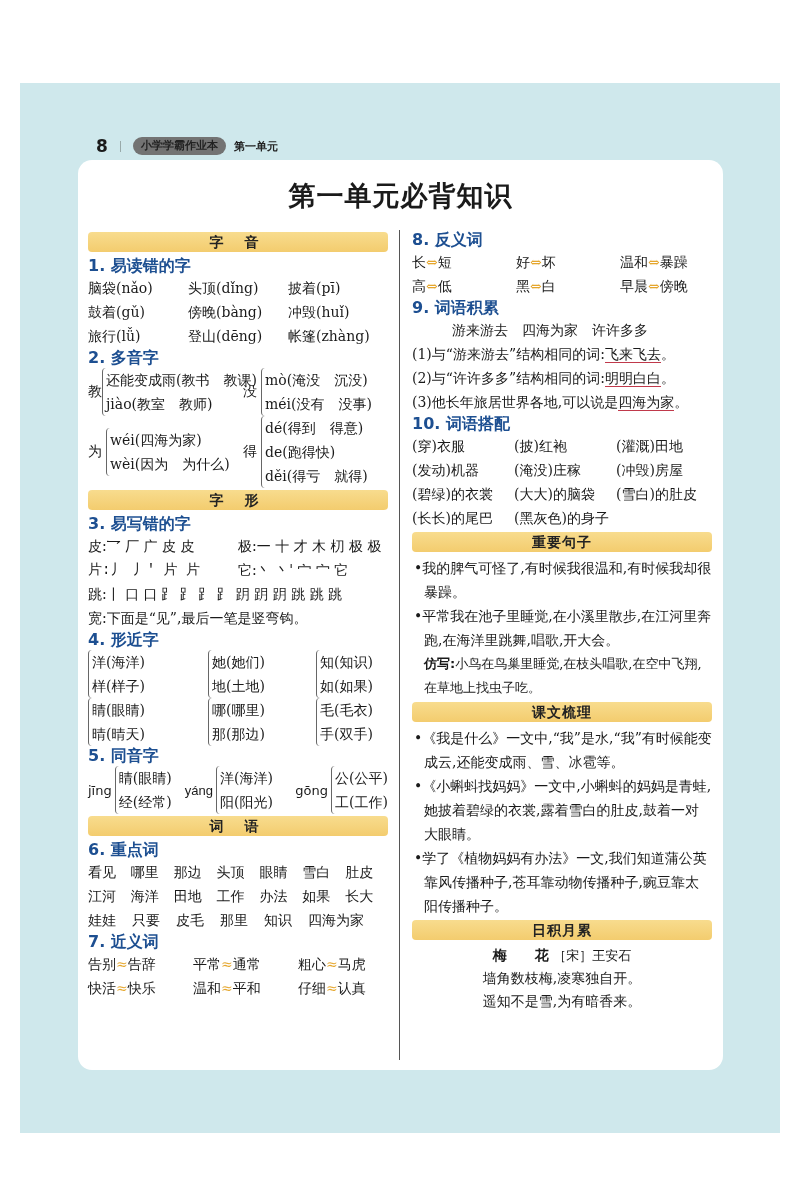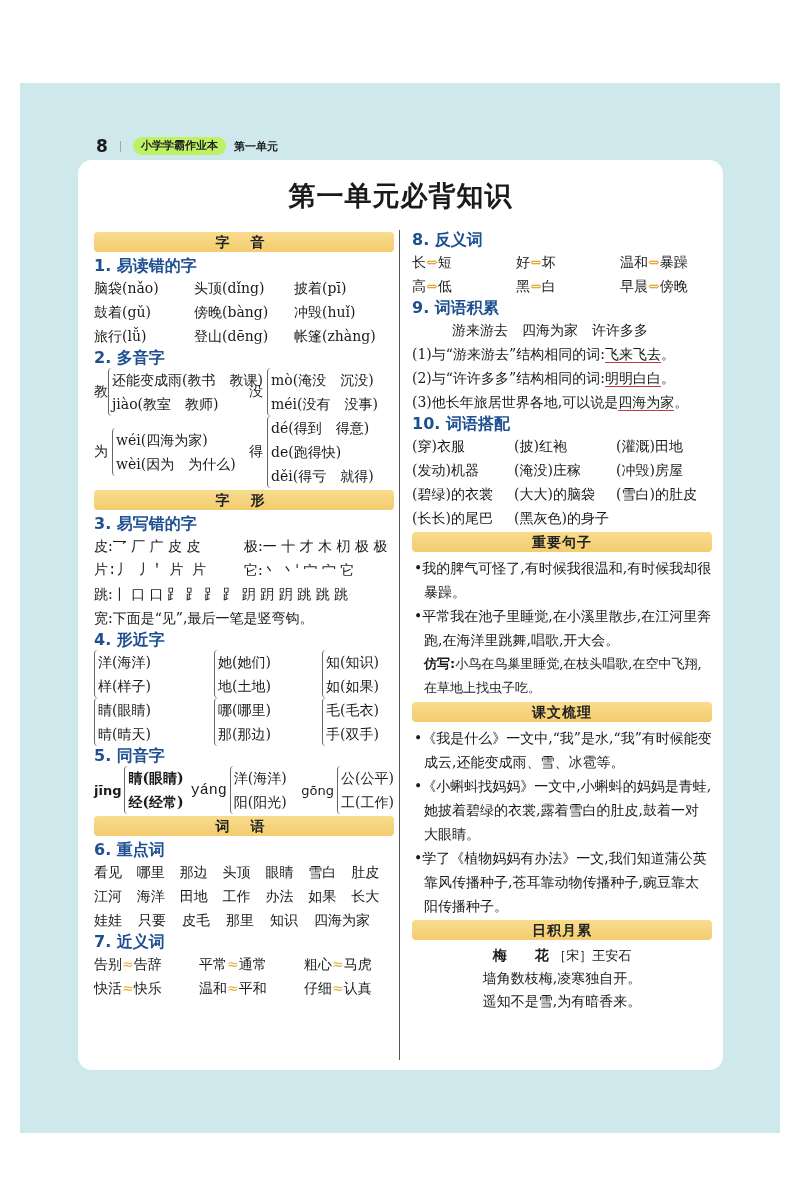--- a/index.html
+++ b/index.html
@@ -1,27 +1,27 @@
 <!DOCTYPE html>
 <html><head>
 <meta charset="utf-8">
 <style>
   html,body{margin:0;padding:0;}
   body{width:800px;height:1200px;background:#ffffff;position:relative;overflow:hidden;font-family:"DejaVu Serif","Liberation Serif",serif;color:#1a1a1a;}
   .bg{position:absolute;left:20px;top:83px;width:760px;height:1050px;background:#cfe8ec;}
   .hdr{position:absolute;left:96px;top:136px;height:20px;display:flex;align-items:center;font-family:"DejaVu Sans","Liberation Sans",sans-serif;}
   .pgnum{font-size:17px;font-weight:bold;color:#1a1a1a;width:12px;}
   .sep{width:1px;height:11px;background:#9aa;margin:0 12px 0 12px;}
-  .badge{background:#bef264;border-radius:10px;padding:1px 8px;font-size:11px;font-weight:bold;color:#222;line-height:16px;}
+  .badge{background:#737373;border-radius:10px;padding:1px 8px;font-size:11px;font-weight:bold;color:#222;line-height:16px;}
   .unit{font-size:11px;font-weight:bold;margin-left:8px;color:#222;}
   .card{position:absolute;left:78px;top:160px;width:645px;height:910px;background:#fff;border-radius:14px;}
   .title{position:absolute;left:0;top:18px;width:100%;text-align:center;font-family:"DejaVu Sans","Liberation Sans",sans-serif;font-size:27px;font-weight:bold;color:#1a1a1a;letter-spacing:1px;}
   .divider{position:absolute;left:321px;top:70px;width:1px;height:830px;background:#555;}
   .col{position:absolute;top:70px;}
-  .lcol{left:16px;width:300px;}
+  .lcol{left:10px;width:300px;}
   .rcol{left:334px;width:300px;}
   .band{background:linear-gradient(#f8dc8e,#f3cc6e);border-radius:4px;height:20px;line-height:20px;text-align:center;font-family:"DejaVu Sans","Liberation Sans",sans-serif;font-size:14px;font-weight:bold;color:#222;letter-spacing:8px;margin:2px 0 4px 0;}
   .band.nw{letter-spacing:1px;}
   .sec{font-family:"DejaVu Sans","Liberation Sans",sans-serif;font-size:16px;font-weight:bold;color:#1d4f91;height:20px;line-height:20px;}
   .row{display:flex;font-size:14px;height:24px;line-height:24px;white-space:nowrap;}
   .row span{display:inline-block;}
   .c3 span{width:100px;}
   .brace{display:flex;align-items:center;font-size:14px;}
   .brace .ch{width:18px;}
   .brace .grp{border-left:1px solid #666;padding-left:3px;border-radius:4px 0 0 4px;}
@@ -160,29 +160,29 @@
       <div class="brace">
           <div class="grp">
             <div>毛(毛衣)</div>
             <div>手(双手)</div>
           </div>
         </div>
     </div>
 
     <div class="sec">5. 同音字</div>
     <div style="display:flex;">
-      <div class="brace" style="width:98px;font-weight:bold;">
+      <div class="brace" style="width:98px;">
         <span style="margin-right:3px;font-family:'DejaVu Sans',sans-serif;font-size:13px;">jīng</span>
         <div class="grp">
             <div>睛(眼睛)</div>
             <div>经(经常)</div>
           </div>
       </div>
       <div class="brace" style="width:112px;">
-        <span style="margin-right:3px;font-family:Liberation Mono, monospace;font-size:15px;">yáng</span>
+        <span style="margin-right:3px;font-family:Liberation Sans, sans-serif;font-size:13px;">yáng</span>
         <div class="grp">
             <div>洋(海洋)</div>
             <div>阳(阳光)</div>
           </div>
       </div>
       <div class="brace">
         <span style="margin-right:3px;font-family:'DejaVu Sans',sans-serif;font-size:13px;">gōng</span>
         <div class="grp">
             <div>公(公平)</div>
             <div>工(工作)</div>

